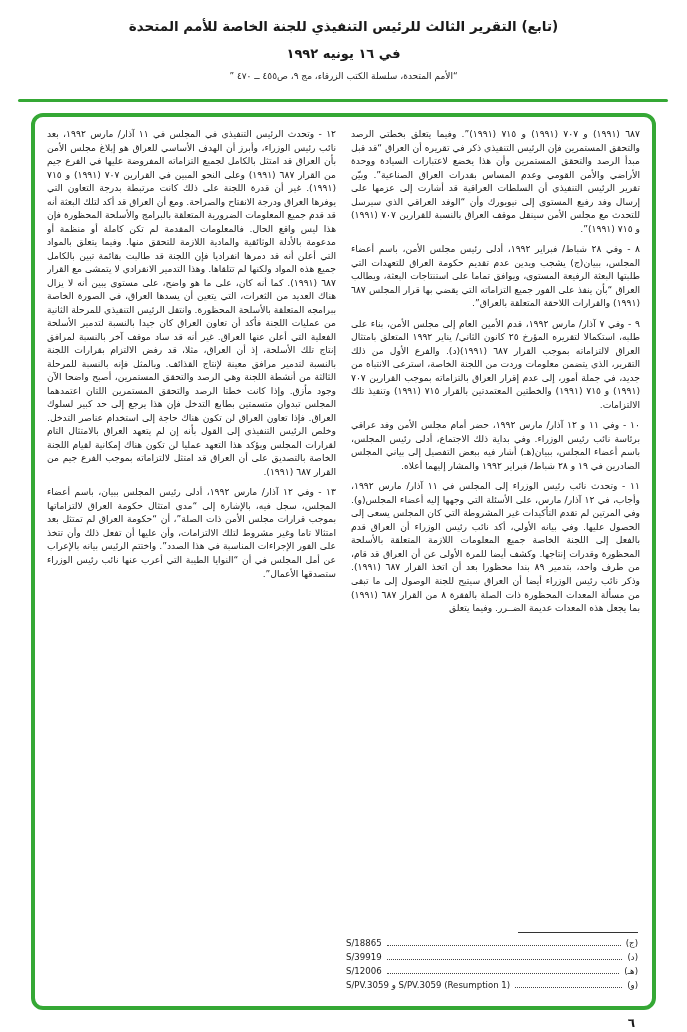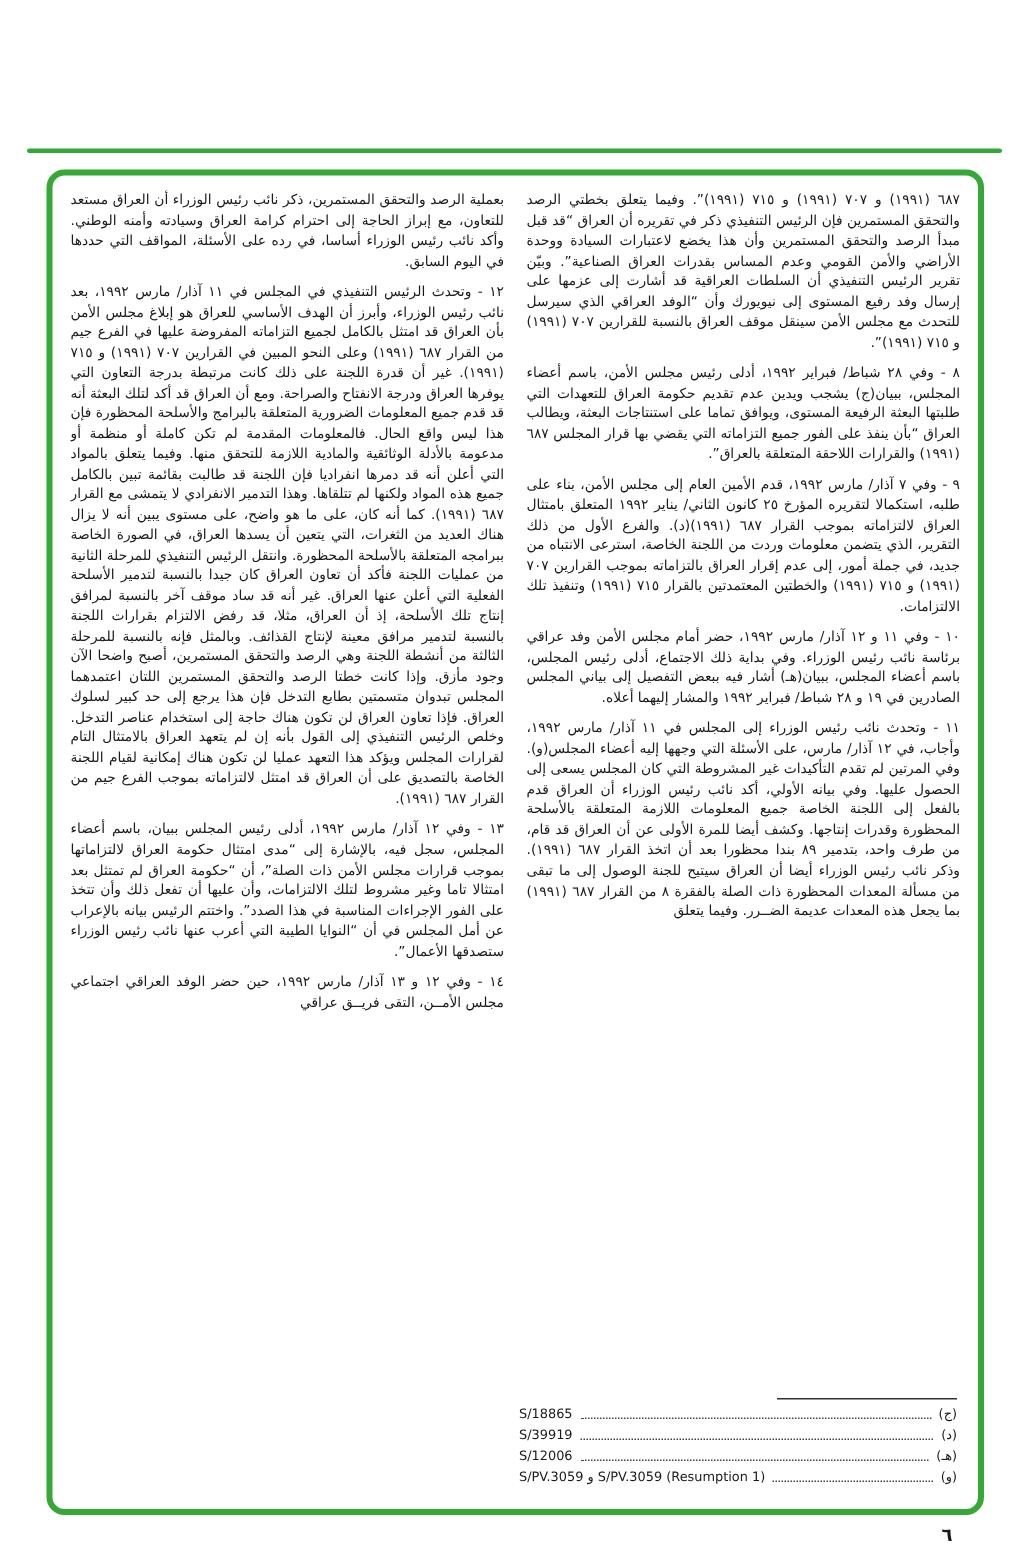--- a/index.html
+++ b/index.html
@@ -58,39 +58,42 @@
   .page-number {
     position: absolute; bottom: 2px; right: 52px;
     font-size: 12px; font-weight: bold;
   }
 </style>
 </head>
 <body>
 
 <div class="page">
 
+  <header class="doc-header">
+    <div class="doc-title">(تابع) التقرير الثالث للرئيس التنفيذي للجنة الخاصة للأمم المتحدة</div>
+    <div class="doc-date">في ١٦ يونيه ١٩٩٢</div>
+    <div class="doc-source">“الأمم المتحدة، سلسلة الكتب الزرقاء، مج ٩، ص٤٥٥ ــ ٤٧٠ ”</div>
+  </header>
 
   <div class="green-rule"></div>
 
   <div class="content-box">
     <div class="columns">
 
       <div class="col col-right">
         <p>٦٨٧ (١٩٩١) و ٧٠٧ (١٩٩١) و ٧١٥ (١٩٩١)”. وفيما يتعلق بخطتي الرصد والتحقق المستمرين فإن الرئيس التنفيذي ذكر في تقريره أن العراق “قد قبل مبدأ الرصد والتحقق المستمرين وأن هذا يخضع لاعتبارات السيادة ووحدة الأراضي والأمن القومي وعدم المساس بقدرات العراق الصناعية”. وبيّن تقرير الرئيس التنفيذي أن السلطات العراقية قد أشارت إلى عزمها على إرسال وفد رفيع المستوى إلى نيويورك وأن “الوفد العراقي الذي سيرسل للتحدث مع مجلس الأمن سينقل موقف العراق بالنسبة للقرارين ٧٠٧ (١٩٩١) و ٧١٥ (١٩٩١)”.</p>
         <p>٨ - وفي ٢٨ شباط/ فبراير ١٩٩٢، أدلى رئيس مجلس الأمن، باسم أعضاء المجلس، ببيان(ج) يشجب ويدين عدم تقديم حكومة العراق للتعهدات التي طلبتها البعثة الرفيعة المستوى، ويوافق تماما على استنتاجات البعثة، ويطالب العراق “بأن ينفذ على الفور جميع التزاماته التي يقضي بها قرار المجلس ٦٨٧ (١٩٩١) والقرارات اللاحقة المتعلقة بالعراق”.</p>
         <p>٩ - وفي ٧ آذار/ مارس ١٩٩٢، قدم الأمين العام إلى مجلس الأمن، بناء على طلبه، استكمالا لتقريره المؤرخ ٢٥ كانون الثاني/ يناير ١٩٩٢ المتعلق بامتثال العراق لالتزاماته بموجب القرار ٦٨٧ (١٩٩١)(د). والفرع الأول من ذلك التقرير، الذي يتضمن معلومات وردت من اللجنة الخاصة، استرعى الانتباه من جديد، في جملة أمور، إلى عدم إقرار العراق بالتزاماته بموجب القرارين ٧٠٧ (١٩٩١) و ٧١٥ (١٩٩١) والخطتين المعتمدتين بالقرار ٧١٥ (١٩٩١) وتنفيذ تلك الالتزامات.</p>
         <p>١٠ - وفي ١١ و ١٢ آذار/ مارس ١٩٩٢، حضر أمام مجلس الأمن وفد عراقي برئاسة نائب رئيس الوزراء. وفي بداية ذلك الاجتماع، أدلى رئيس المجلس، باسم أعضاء المجلس، ببيان(هـ) أشار فيه ببعض التفصيل إلى بياني المجلس الصادرين في ١٩ و ٢٨ شباط/ فبراير ١٩٩٢ والمشار إليهما أعلاه.</p>
         <p>١١ - وتحدث نائب رئيس الوزراء إلى المجلس في ١١ آذار/ مارس ١٩٩٢، وأجاب، في ١٢ آذار/ مارس، على الأسئلة التي وجهها إليه أعضاء المجلس(و). وفي المرتين لم تقدم التأكيدات غير المشروطة التي كان المجلس يسعى إلى الحصول عليها. وفي بيانه الأولي، أكد نائب رئيس الوزراء أن العراق قدم بالفعل إلى اللجنة الخاصة جميع المعلومات اللازمة المتعلقة بالأسلحة المحظورة وقدرات إنتاجها. وكشف أيضا للمرة الأولى عن أن العراق قد قام، من طرف واحد، بتدمير ٨٩ بندا محظورا بعد أن اتخذ القرار ٦٨٧ (١٩٩١). وذكر نائب رئيس الوزراء أيضا أن العراق سيتيح للجنة الوصول إلى ما تبقى من مسألة المعدات المحظورة ذات الصلة بالفقرة ٨ من القرار ٦٨٧ (١٩٩١) بما يجعل هذه المعدات عديمة الضــرر. وفيما يتعلق</p>
       </div>
 
       <div class="col col-left">
-        <p>بعملية الرصد والتحقق المستمرين، ذكر نائب رئيس الوزراء أن العراق مستعد للتعاون، مع إبراز الحاجة إلى احترام كرامة العراق وسيادته وأمنه الوطني. وأكد نائب رئيس الوزراء أساسا، في رده على الأسئلة، المواقف التي حددها في اليوم السابق.</p>
         <p>١٢ - وتحدث الرئيس التنفيذي في المجلس في ١١ آذار/ مارس ١٩٩٢، بعد نائب رئيس الوزراء، وأبرز أن الهدف الأساسي للعراق هو إبلاغ مجلس الأمن بأن العراق قد امتثل بالكامل لجميع التزاماته المفروضة عليها في الفرع جيم من القرار ٦٨٧ (١٩٩١) وعلى النحو المبين في القرارين ٧٠٧ (١٩٩١) و ٧١٥ (١٩٩١). غير أن قدرة اللجنة على ذلك كانت مرتبطة بدرجة التعاون التي يوفرها العراق ودرجة الانفتاح والصراحة. ومع أن العراق قد أكد لتلك البعثة أنه قد قدم جميع المعلومات الضرورية المتعلقة بالبرامج والأسلحة المحظورة فإن هذا ليس واقع الحال. فالمعلومات المقدمة لم تكن كاملة أو منظمة أو مدعومة بالأدلة الوثائقية والمادية اللازمة للتحقق منها. وفيما يتعلق بالمواد التي أعلن أنه قد دمرها انفراديا فإن اللجنة قد طالبت بقائمة تبين بالكامل جميع هذه المواد ولكنها لم تتلقاها. وهذا التدمير الانفرادي لا يتمشى مع القرار ٦٨٧ (١٩٩١). كما أنه كان، على ما هو واضح، على مستوى يبين أنه لا يزال هناك العديد من الثغرات، التي يتعين أن يسدها العراق، في الصورة الخاصة ببرامجه المتعلقة بالأسلحة المحظورة. وانتقل الرئيس التنفيذي للمرحلة الثانية من عمليات اللجنة فأكد أن تعاون العراق كان جيدا بالنسبة لتدمير الأسلحة الفعلية التي أعلن عنها العراق. غير أنه قد ساد موقف آخر بالنسبة لمرافق إنتاج تلك الأسلحة، إذ أن العراق، مثلا، قد رفض الالتزام بقرارات اللجنة بالنسبة لتدمير مرافق معينة لإنتاج القذائف. وبالمثل فإنه بالنسبة للمرحلة الثالثة من أنشطة اللجنة وهي الرصد والتحقق المستمرين، أصبح واضحا الآن وجود مأزق. وإذا كانت خطتا الرصد والتحقق المستمرين اللتان اعتمدهما المجلس تبدوان متسمتين بطابع التدخل فإن هذا يرجع إلى حد كبير لسلوك العراق. فإذا تعاون العراق لن تكون هناك حاجة إلى استخدام عناصر التدخل. وخلص الرئيس التنفيذي إلى القول بأنه إن لم يتعهد العراق بالامتثال التام لقرارات المجلس ويؤكد هذا التعهد عمليا لن تكون هناك إمكانية لقيام اللجنة الخاصة بالتصديق على أن العراق قد امتثل لالتزاماته بموجب الفرع جيم من القرار ٦٨٧ (١٩٩١).</p>
         <p>١٣ - وفي ١٢ آذار/ مارس ١٩٩٢، أدلى رئيس المجلس ببيان، باسم أعضاء المجلس، سجل فيه، بالإشارة إلى “مدى امتثال حكومة العراق لالتزاماتها بموجب قرارات مجلس الأمن ذات الصلة”، أن “حكومة العراق لم تمتثل بعد امتثالا تاما وغير مشروط لتلك الالتزامات، وأن عليها أن تفعل ذلك وأن تتخذ على الفور الإجراءات المناسبة في هذا الصدد”. واختتم الرئيس بيانه بالإعراب عن أمل المجلس في أن “النوايا الطيبة التي أعرب عنها نائب رئيس الوزراء ستصدقها الأعمال”.</p>
-        <p>١٤ - وفي ١٢ و ١٣ آذار/ مارس ١٩٩٢، حين حضر الوفد العراقي اجتماعي مجلس الأمــن، التقى فريــق عراقي</p>
       </div>
 
     </div>
 
     <div class="footnotes">
       <div class="fn-sep"></div>
       <div class="fn-row">
         <span class="fn-marker">(ج)</span>
         <span class="fn-leader"></span>
         <span class="fn-symbol">S/18865</span>

